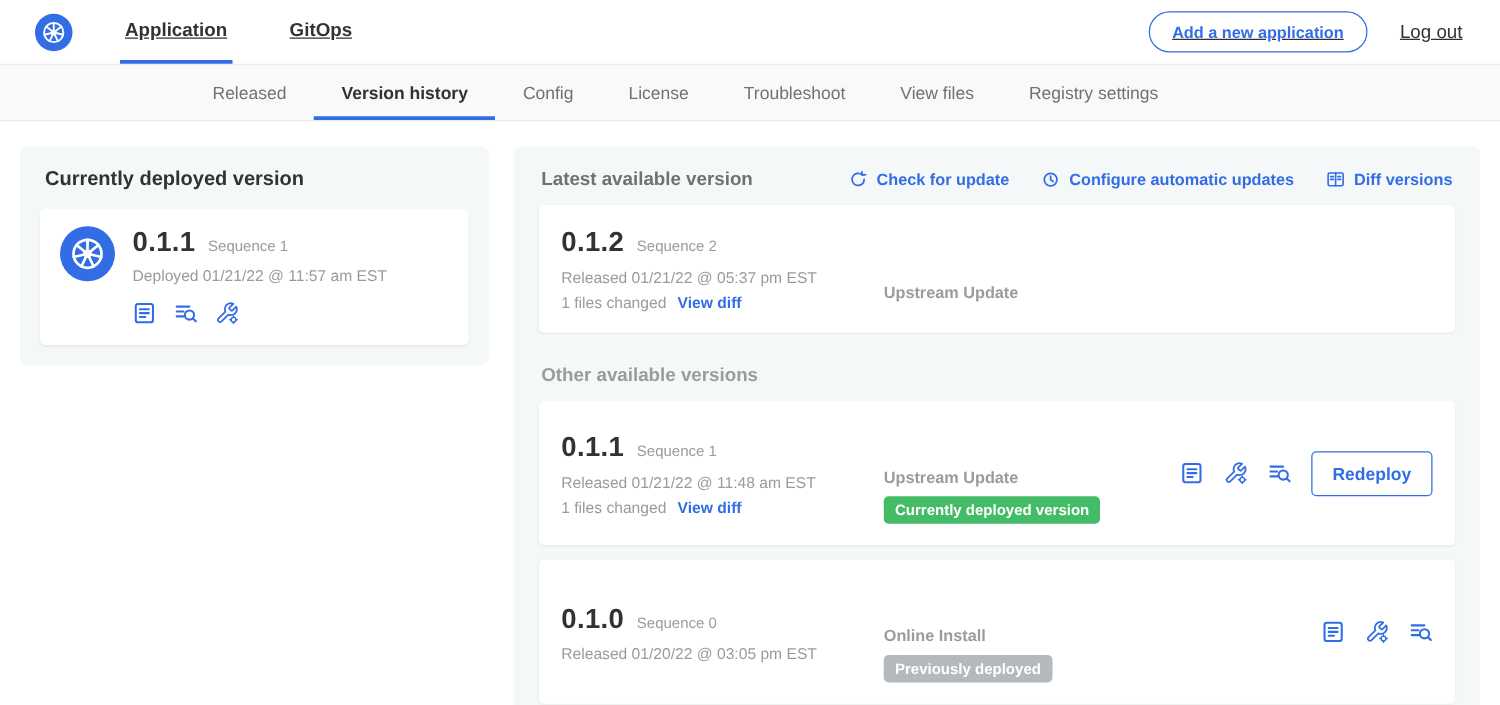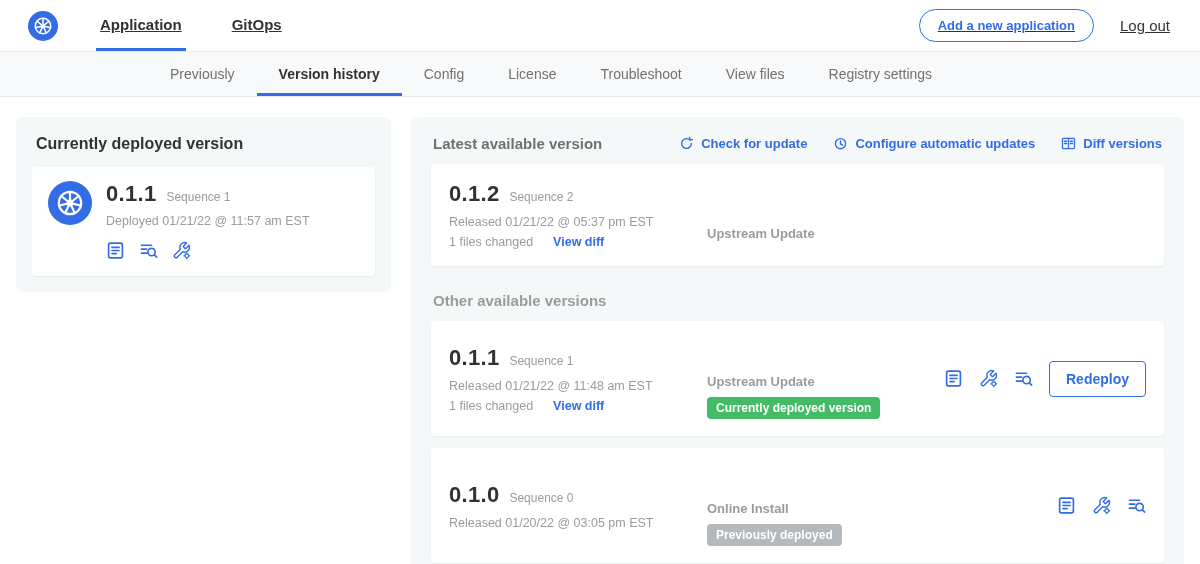--- a/index.html
+++ b/index.html
@@ -83,21 +83,21 @@
     color:#326de6; font-size:13px; font-weight:600; cursor:pointer;
   }
 
   .version-card {
     background:#fff; border-radius:4px; padding:17px 18px;
     margin-top:12px; display:flex; align-items:center;
     box-shadow:0 1px 2px rgba(0,0,0,0.05);
   }
   .vc-left { width:258px; flex:none; }
   .rel-line { font-size:12.5px; color:#9b9b9b; margin-top:8px; }
-  .files-line { font-size:12.5px; color:#9b9b9b; margin-top:6px; display:flex; gap:20px; align-items:baseline; }
+  .files-line { font-size:12.5px; color:#9b9b9b; margin-top:6px; display:flex; gap:9px; align-items:baseline; }
   .view-diff { color:#326de6; font-weight:700; font-size:12.5px; cursor:pointer; }
   .vc-mid { flex:1; }
   .source { font-size:13px; font-weight:600; color:#9b9b9b;margin-top:36px; }
   .badge {
     display:inline-block; margin-top:8px; font-size:12px; font-weight:700;
     color:#fff; padding:4px 9px; border-radius:4px;
   }
   .badge.green { background:#44bb66; }
   .badge.gray  { background:#b3b9bd; }
   .vc-right { display:flex; align-items:center; gap:16px; margin-left:auto; }
@@ -175,21 +175,21 @@
   </div>
   <div class="topnav-tab active">Application</div>
   <div class="topnav-tab">GitOps</div>
   <div class="topnav-right">
     <button class="add-app-btn">Add a new application</button>
     <div class="logout">Log out</div>
   </div>
 </header>
 
 <nav class="subnav">
-  <div class="subnav-tab">Previously</div>
+  <div class="subnav-tab">Released</div>
   <div class="subnav-tab active">Version history</div>
   <div class="subnav-tab">Config</div>
   <div class="subnav-tab">License</div>
   <div class="subnav-tab">Troubleshoot</div>
   <div class="subnav-tab">View files</div>
   <div class="subnav-tab">Registry settings</div>
 </nav>
 
 <main class="main">
 

